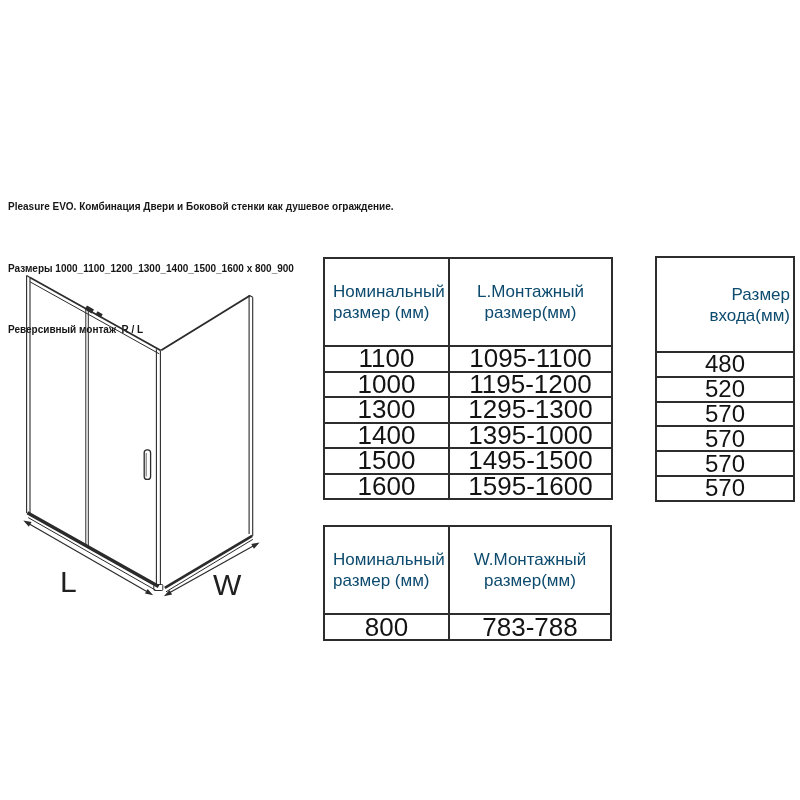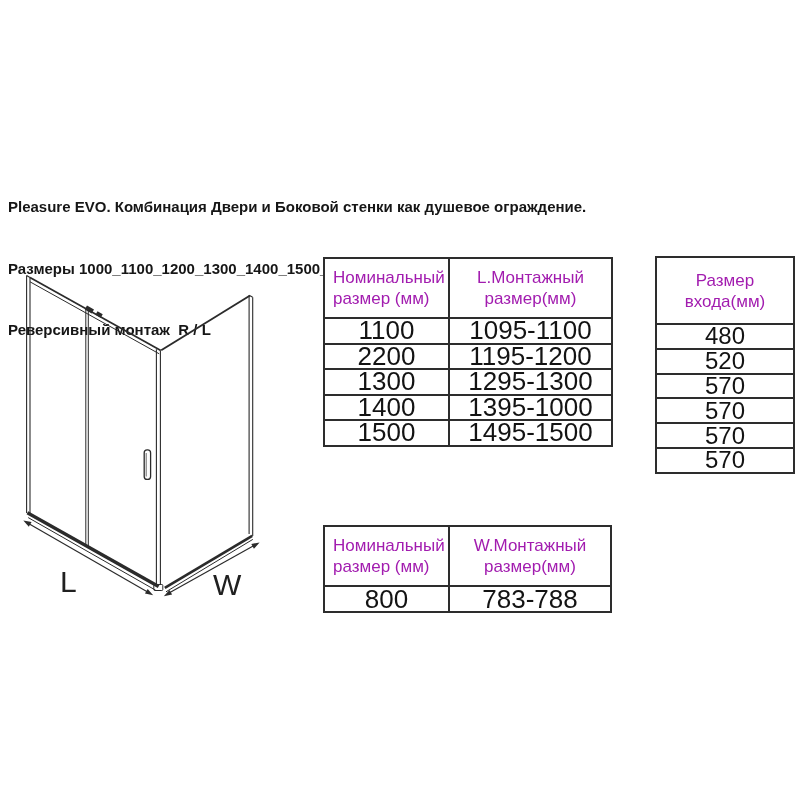--- a/index.html
+++ b/index.html
@@ -7,21 +7,21 @@
     width: 800px; height: 800px;
     background: #ffffff;
     position: relative;
     font-family: "Liberation Sans", sans-serif;
     color: #1a1a1a;
     overflow: hidden;
   }
   .title-block {
     position: absolute;
     left: 8px; top: 156px;
-    font-size: 15px;
+    font-size: 10px;
     font-weight: bold;
     line-height: 20.5px;
     color: #161616;
     white-space: pre;
   }
   .diagram-wrap {
     position: absolute;
     left: 0; top: 250px;
     width: 290px; height: 360px;
   }
@@ -32,38 +32,38 @@
     background: #fff;
   }
   table.spec th, table.spec td {
     border: 2px solid #2d2d2d;
     font-weight: normal;
     overflow: hidden;
   }
   table.spec th {
     font-size: 17px;
     line-height: 21px;
-    color: #a21caf;
+    color: #0c4a6e;
     vertical-align: middle;
-    padding: 6px 3px;
+    padding: 20px 3px;
   }
   table.spec td {
     text-align: center;
     color: #131313;
     padding: 0;
   }
   
   .l-table { left: 323px; top: 257px; width: 290px; }
   .l-table th.c1, .w-table th.c1 { width: 112px; text-align: left; padding-left: 8px; }
   .l-table th.c2, .w-table th.c2 { text-align: center; margin-left: 7px; }
   .l-table th { height: 46px; }
   .l-table td { height: 23.5px; font-size: 26px; line-height: 23px; }
   
   .entry-table { left: 655px; top: 256px; width: 140px; }
-  .entry-table th { height: 53px; font-size: 21px; line-height: 26px; text-align: center; }
+  .entry-table th { height: 53px; font-size: 21px; line-height: 26px; text-align: right; }
   .entry-table td { height: 22.8px; font-size: 24px; line-height: 22px; }
   
   .w-table { left: 323px; top: 525px; width: 289px; }
   .w-table th { height: 46px; }
   .w-table td { height: 24px; font-size: 26px; line-height: 24px; }
   svg .ln { stroke: #2b2b2b; fill: none; }
   svg .fl { fill: #2b2b2b; stroke: none; }
   svg text { fill: #202020; font-family: "Liberation Sans", sans-serif; }
 </style>
 </head>
@@ -140,34 +140,38 @@
       <th class="c1">Номинальный размер (мм)</th>
       <th class="c2">L.Монтажный размер(мм)</th>
     </tr>
   </thead>
   <tbody>
     <tr>
         <td>1100</td>
         <td>1095-1100</td>
       </tr>
     <tr>
-        <td>2200</td>
+        <td>1000</td>
         <td>1195-1200</td>
       </tr>
     <tr>
         <td>1300</td>
         <td>1295-1300</td>
       </tr>
     <tr>
         <td>1400</td>
         <td>1395-1000</td>
       </tr>
     <tr>
         <td>1500</td>
         <td>1495-1500</td>
+      </tr>
+    <tr>
+        <td>1600</td>
+        <td>1595-1600</td>
       </tr>
   </tbody>
 </table>
 
 <table class="spec entry-table">
   <thead>
     <tr>
       <th>Размер входа(мм)</th>
     </tr>
   </thead>

